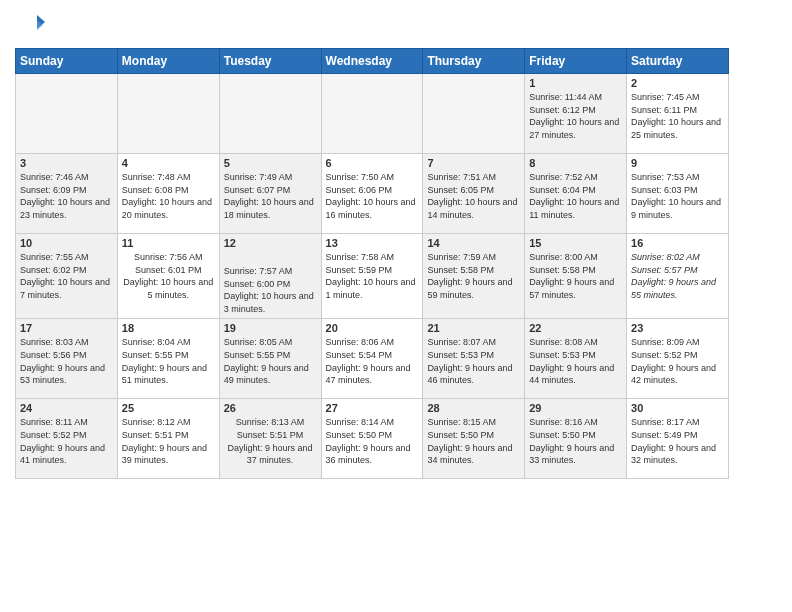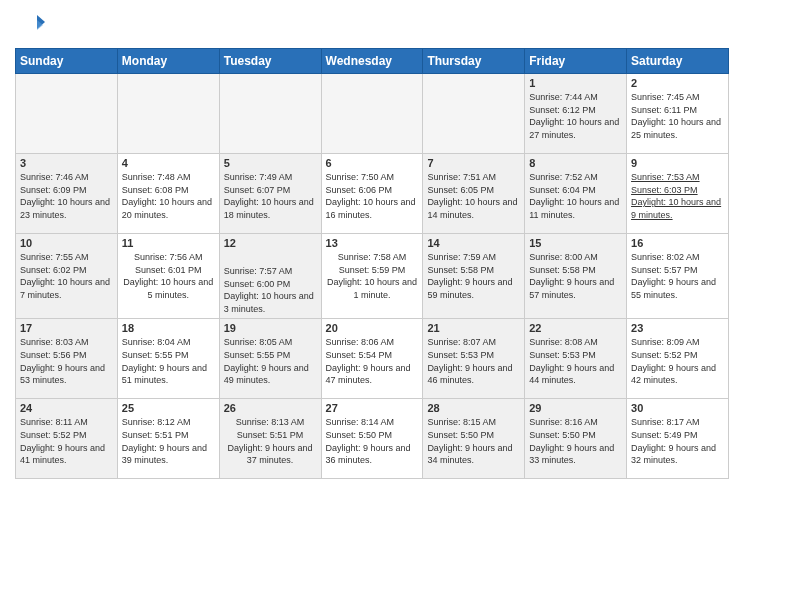--- a/index.html
+++ b/index.html
@@ -128,21 +128,21 @@
     </thead>
     <tbody id="cal-body">
     <tr>
           <td class="empty"></td>
           <td class="empty"></td>
           <td class="empty"></td>
           <td class="empty"></td>
           <td class="empty"></td>
           <td class="shaded">
             <span class="day-num">1</span>
-            <div class="day-info" style="white-space: pre-line;">Sunrise: 7:44 AM
+            <div class="day-info" style="white-space: pre-line;">Sunrise: 11:44 AM
 Sunset: 6:12 PM
 Daylight: 10 hours and 27 minutes.</div>
           </td>
           <td>
             <span class="day-num">2</span>
             <div class="day-info" style="white-space: pre-line;">Sunrise: 7:45 AM
 Sunset: 6:11 PM
 Daylight: 10 hours and 25 minutes.</div>
           </td>
         </tr>
@@ -178,21 +178,21 @@
 Daylight: 10 hours and 14 minutes.</div>
           </td>
           <td class="shaded">
             <span class="day-num">8</span>
             <div class="day-info" style="white-space: pre-line;">Sunrise: 7:52 AM
 Sunset: 6:04 PM
 Daylight: 10 hours and 11 minutes.</div>
           </td>
           <td>
             <span class="day-num">9</span>
-            <div class="day-info" style="white-space: pre-line; text-decoration: underline;">Sunrise: 7:53 AM
+            <div class="day-info" style="white-space: pre-line;">Sunrise: 7:53 AM
 Sunset: 6:03 PM
 Daylight: 10 hours and 9 minutes.</div>
           </td>
         </tr>
         <tr>
           <td class="shaded">
             <span class="day-num">10</span>
             <div class="day-info" style="white-space: pre-line;">Sunrise: 7:55 AM
 Sunset: 6:02 PM
 Daylight: 10 hours and 7 minutes.</div>
@@ -204,39 +204,39 @@
 Daylight: 10 hours and 5 minutes.</div>
           </td>
           <td class="shaded">
             <span class="day-num">12</span>
             <div class="day-info" style="white-space: pre-line; margin-top: 16px;">Sunrise: 7:57 AM
 Sunset: 6:00 PM
 Daylight: 10 hours and 3 minutes.</div>
           </td>
           <td>
             <span class="day-num">13</span>
-            <div class="day-info" style="white-space: pre-line; text-align: center;">Sunrise: 7:58 AM
+            <div class="day-info" style="white-space: pre-line;">Sunrise: 7:58 AM
 Sunset: 5:59 PM
 Daylight: 10 hours and 1 minute.</div>
           </td>
           <td class="shaded">
             <span class="day-num">14</span>
             <div class="day-info" style="white-space: pre-line;">Sunrise: 7:59 AM
 Sunset: 5:58 PM
 Daylight: 9 hours and 59 minutes.</div>
           </td>
           <td class="shaded">
             <span class="day-num">15</span>
             <div class="day-info" style="white-space: pre-line;">Sunrise: 8:00 AM
 Sunset: 5:58 PM
 Daylight: 9 hours and 57 minutes.</div>
           </td>
           <td>
             <span class="day-num">16</span>
-            <div class="day-info" style="white-space: pre-line;">Sunrise: 8:02 AM
+            <div class="day-info" style="white-space: pre-line; font-style: italic;">Sunrise: 8:02 AM
 Sunset: 5:57 PM
 Daylight: 9 hours and 55 minutes.</div>
           </td>
         </tr>
         <tr>
           <td class="shaded">
             <span class="day-num">17</span>
             <div class="day-info" style="white-space: pre-line;">Sunrise: 8:03 AM
 Sunset: 5:56 PM
 Daylight: 9 hours and 53 minutes.</div>

